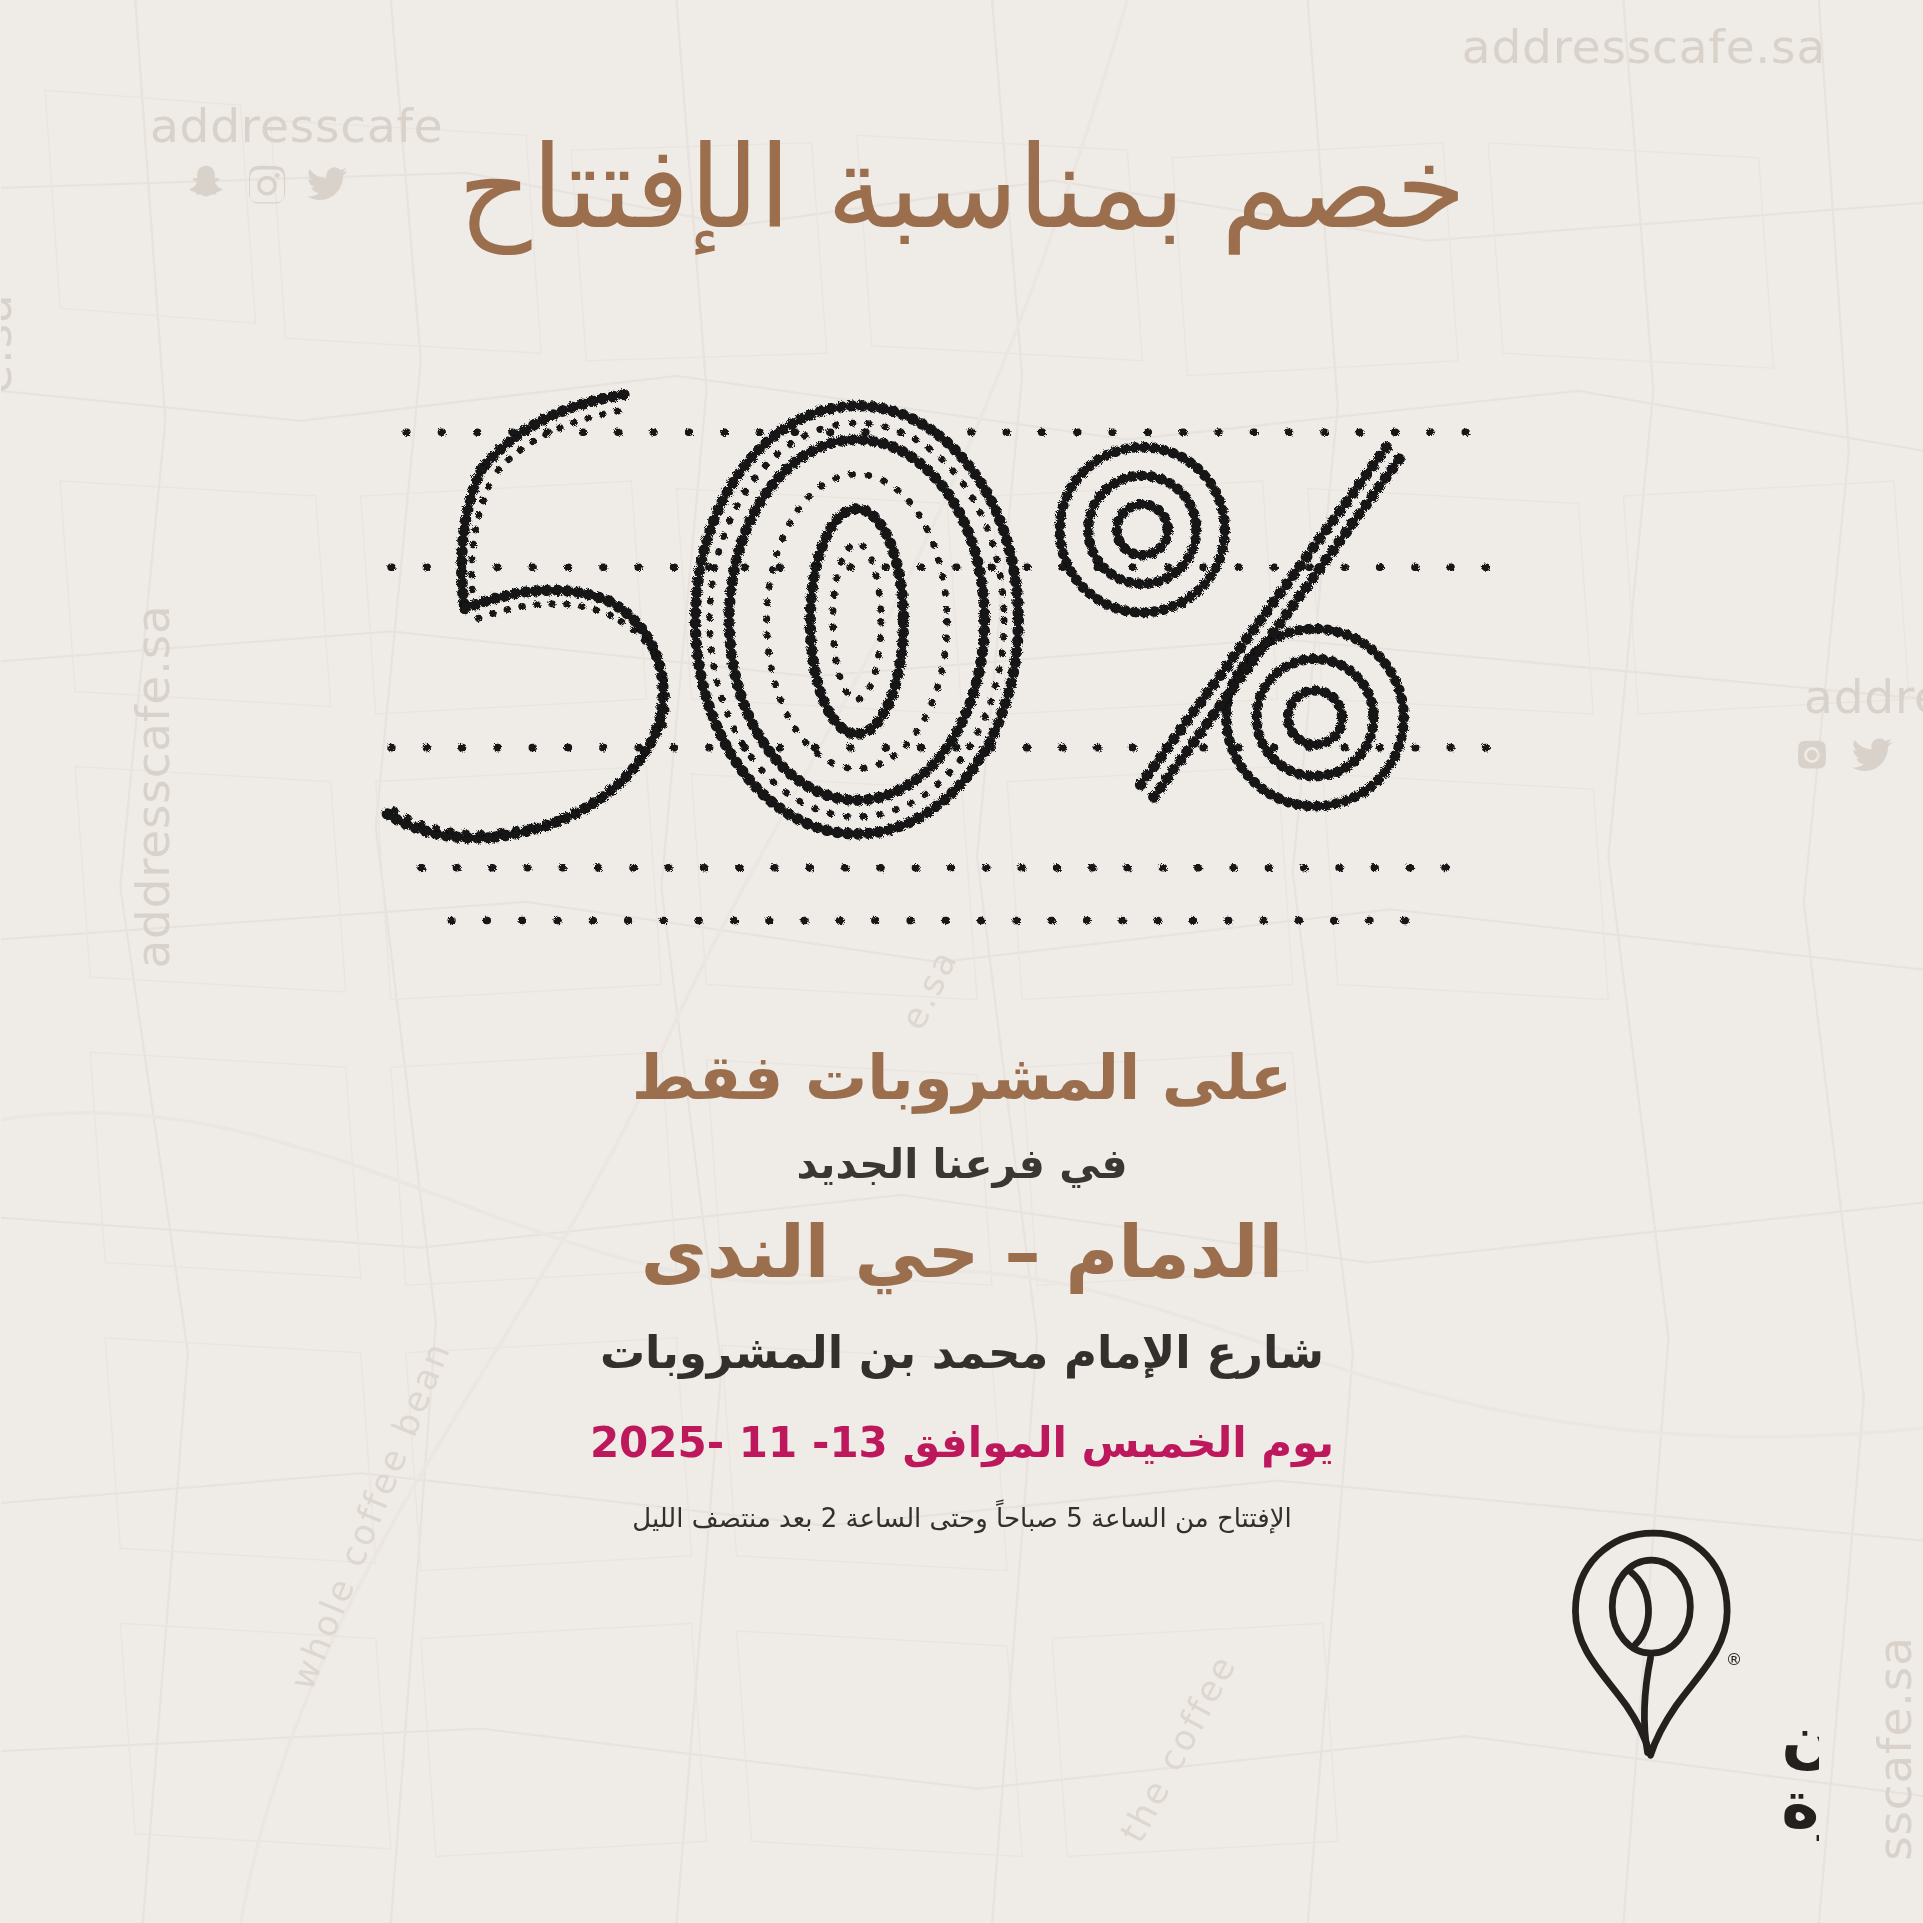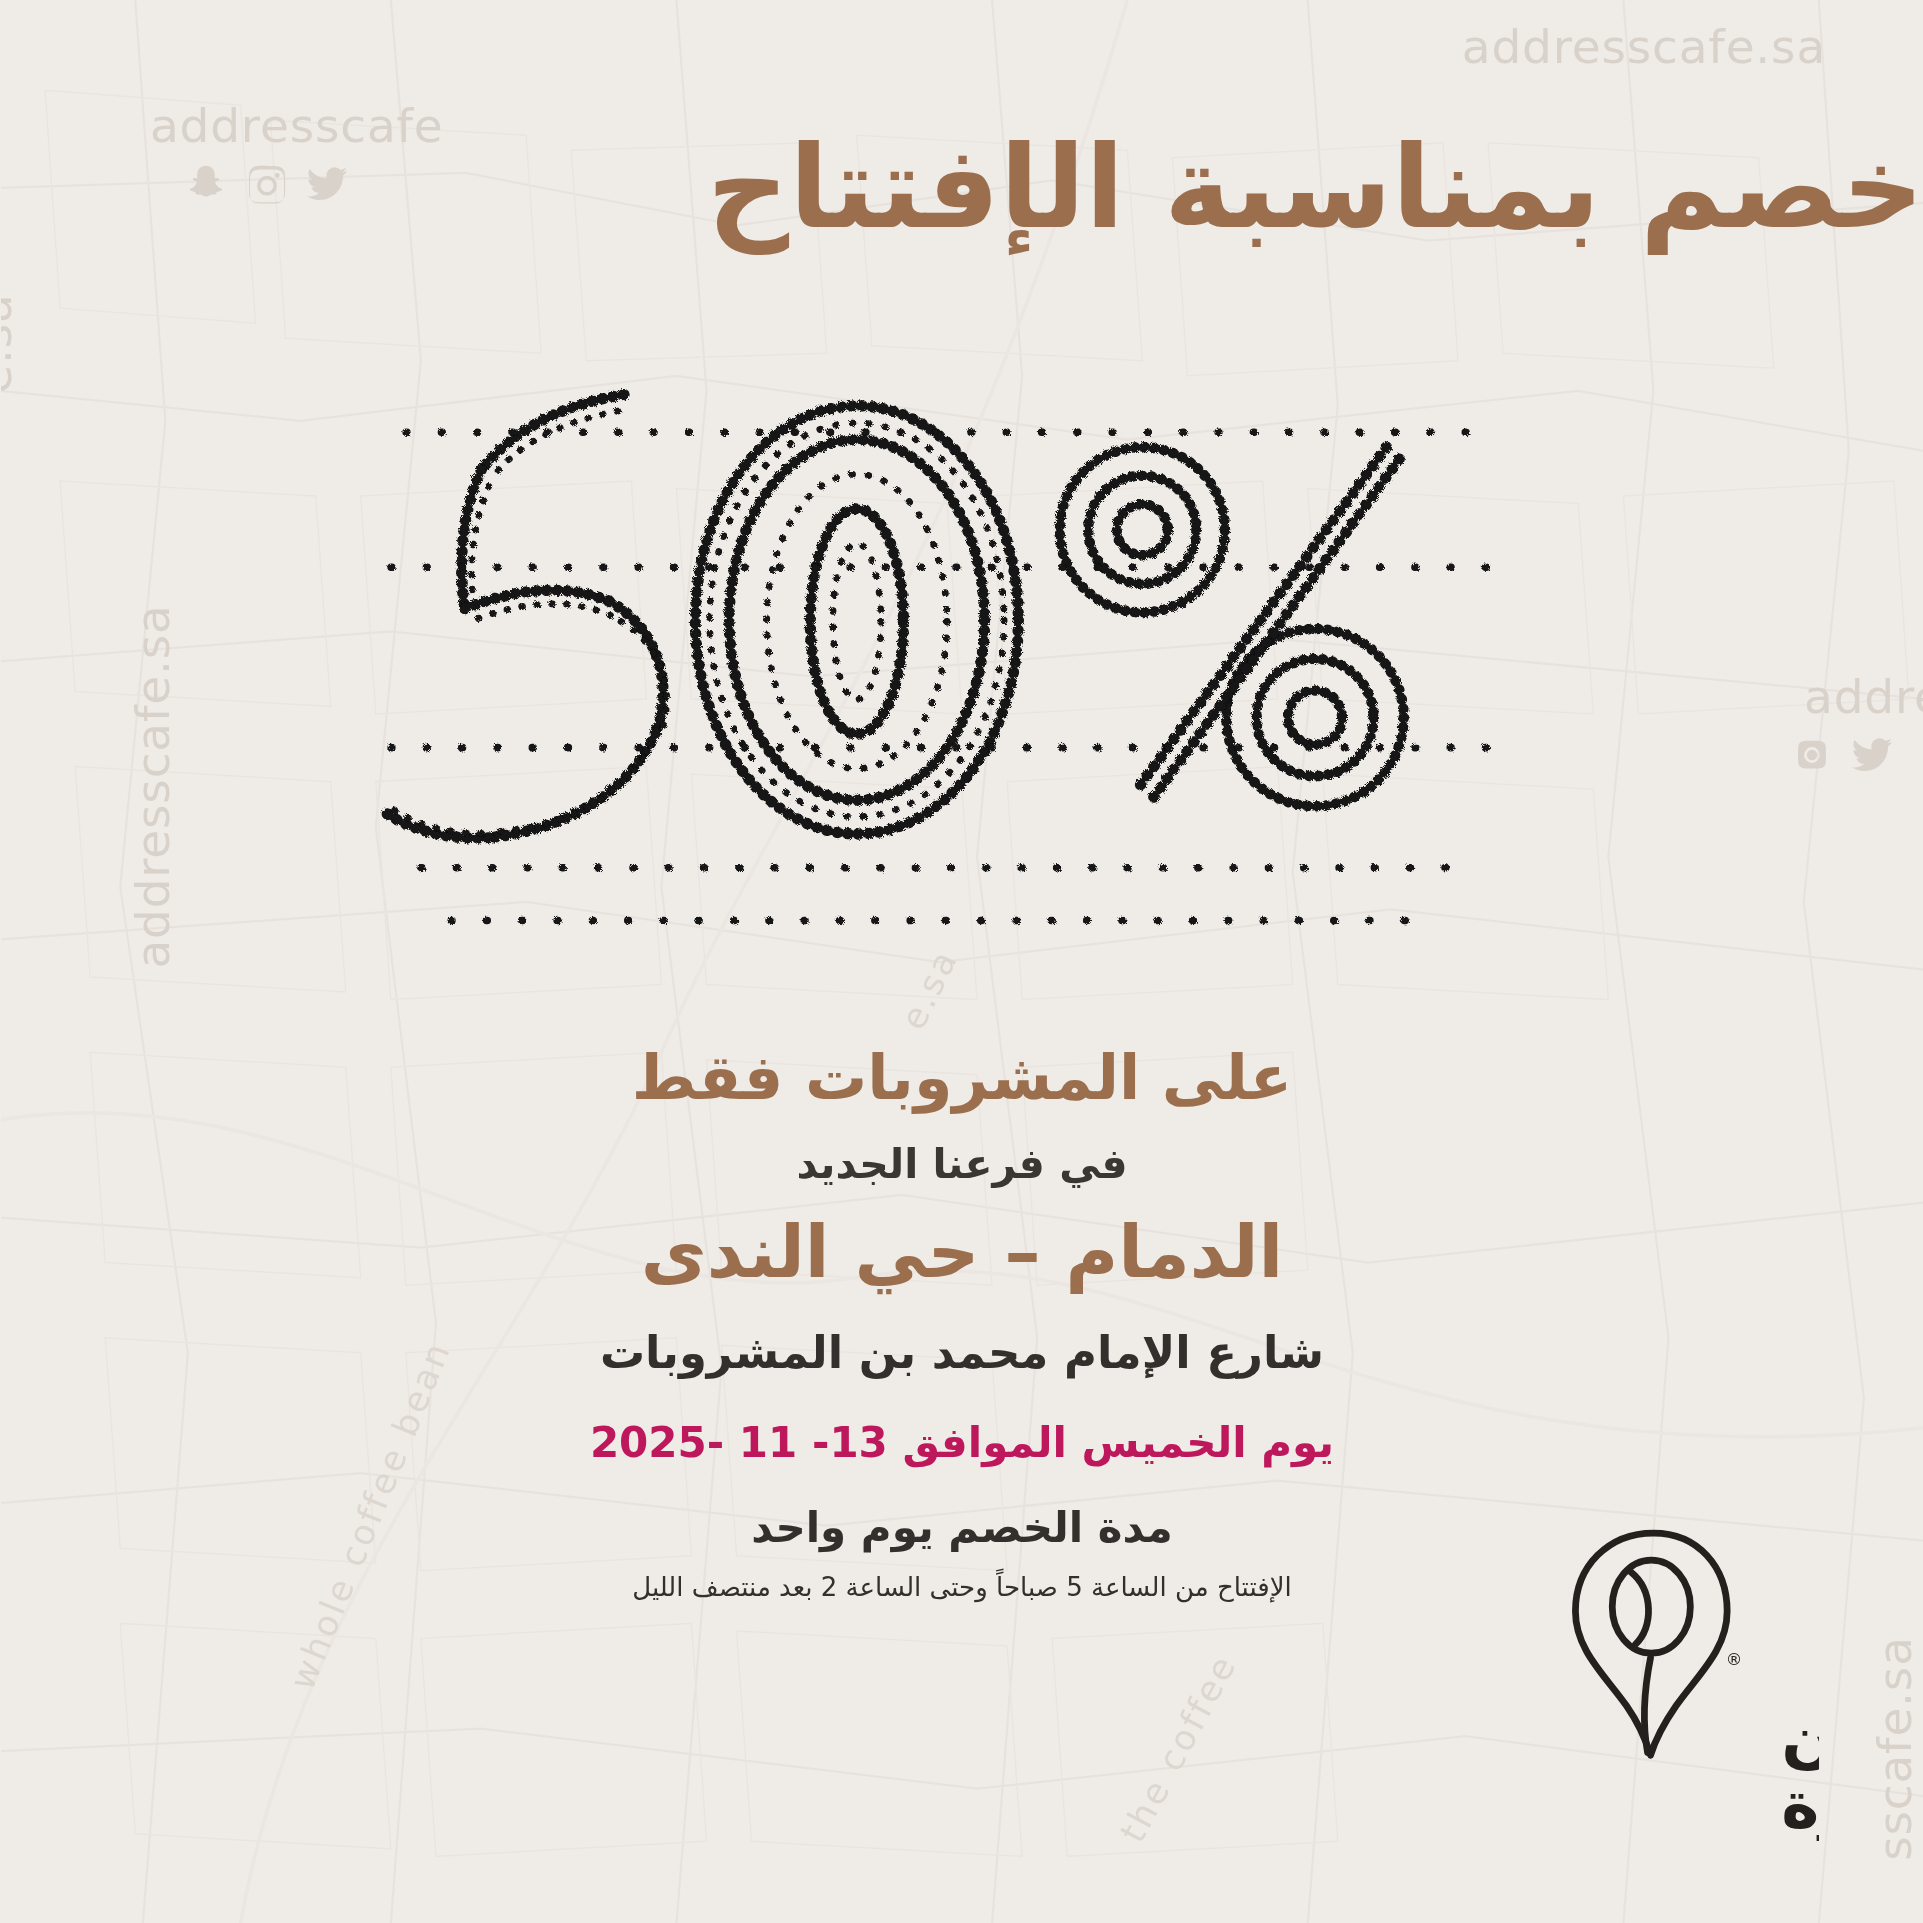--- a/index.html
+++ b/index.html
@@ -73,23 +73,23 @@
   }
   .mw-1 { left: 184px; top: 1495px; transform: rotate(-68deg); }
   .mw-2 { left: 1075px; top: 1728px; transform: rotate(-62deg); }
   .mw-3 { left: 887px; top: 969px; transform: rotate(-64deg); }
 
   
   .headline {
     position: absolute;
     top: 128px;
     left: 0; right: 0;
-    text-align: right;
+    text-align: center;
     font-size: 114px;
-    font-weight: bold;
+    font-weight: normal;
     color: #9b6f4e;
     letter-spacing: -0.8px;
     line-height: 1.05;
   }
 
   
   .art {
     position: absolute;
     top: 342px;
     left: 376px;
@@ -320,21 +320,20 @@
       </g>
     </svg>
   </div>
 
   <div class="body-block">
     <div class="line-drinks">على المشروبات فقط</div>
     <div class="line-branch">في فرعنا الجديد</div>
     <div class="line-city">الدمام – حي الندى</div>
     <div class="line-street">شارع الإمام محمد بن المشروبات</div>
     <div class="line-date">يوم الخميس الموافق 13- 11 -2025</div>
-    <div class="line-duration">مدة الخصم يوم واحد</div>
     <div class="line-hours">الإفتتاح من الساعة 5 صباحاً وحتى الساعة 2 بعد منتصف الليل</div>
   </div>
 
   <div class="logo">
     <svg viewBox="0 0 520 430" xmlns="http://www.w3.org/2000/svg">
       <g fill="none" stroke="#24201d" stroke-width="9" stroke-linecap="round" stroke-linejoin="round">
 
         <path d="M300 20 C240 20 196 64 196 124 C196 176 236 210 264 250 C282 276 290 296 296 316 C302 296 312 276 330 250 C358 210 398 176 398 124 C398 64 358 20 300 20 Z"></path>
         <ellipse cx="297" cy="118" rx="52" ry="62"></ellipse>
         <path d="M270 72 C300 96 300 146 276 168"></path>

